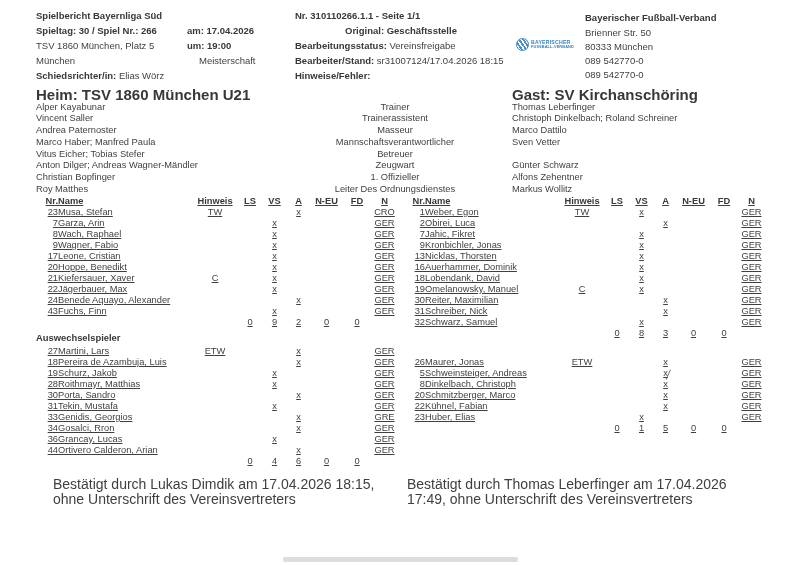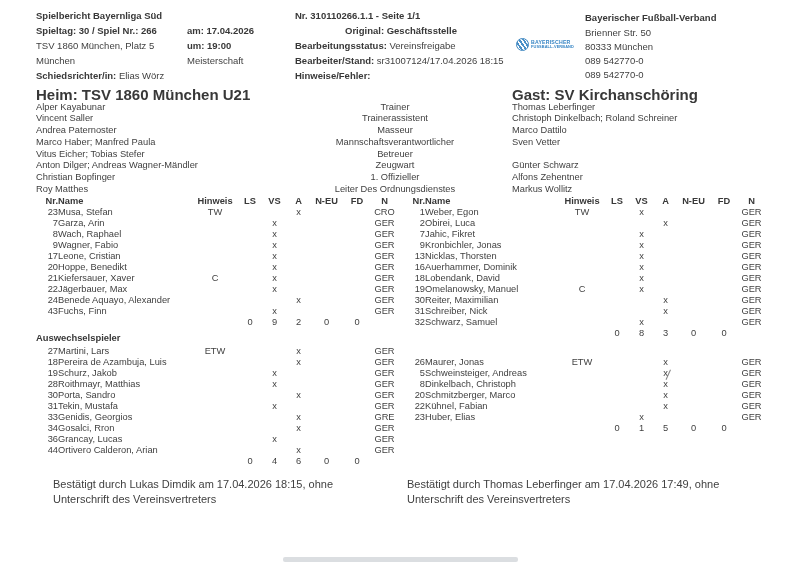--- a/index.html
+++ b/index.html
@@ -35,21 +35,21 @@
   table.off { border-collapse:collapse; table-layout:fixed; width:734px; }
   table.off td { font-size:9.3px; line-height:11.8px; vertical-align:top; white-space:nowrap; overflow:hidden; }
   col.oc1 { width:268px; } col.oc2 { width:182px; }
   td.orole { text-align:center; }
   td.oguest { padding-left:26px; }
 
   
   .rosters { display:flex; margin-top:0; }
   .side { width:366px; }
   .side.gside { margin-left:1px; }
-  table.roster { border-collapse:collapse; table-layout:fixed; width:362px; }
+  table.roster { border-collapse:collapse; table-layout:fixed; width:362px;text-decoration:underline; }
   table.roster th, table.roster td {
     padding:0; font-size:9.3px; line-height:11px;
     white-space:nowrap; overflow:hidden; font-weight:normal;
   }
   table.roster th { font-weight:bold; color:#383838; }
   col.w-nr{width:22px} col.w-name{width:134px} col.w-hw{width:46px}
   col.w-ls{width:24px} col.w-vs{width:25px} col.w-a{width:23px}
   col.w-neu{width:33px} col.w-fd{width:28px} col.w-n{width:27px}
   .cnr { text-align:right; padding-right:2px; }
   .cname { text-align:left; padding-left:9px; }
@@ -57,21 +57,21 @@
 
   .subs-title { font-weight:bold; color:#383838; font-size:9.4px; line-height:12px; margin:4px 0 2px; height:12px; }
   .subs-wrap { position:relative; }
   .pen-mark {
     position:absolute; left:259px; top:11px; width:7px; height:11px;
     border-right:1.3px solid #5a5a5a; transform:rotate(24deg); opacity:.75;
   }
 
   
   .confirms { display:flex; margin-top:10px; }
-  .cf { font-size:11px; line-height:15.5px; }
+  .cf { font-size:14px; line-height:15.5px; }
   .cf-home { margin-left:17px; width:336px; }
   .cf-guest { margin-left:18px; width:356px; }
 
   
   .smudge {
     position:absolute; left:283px; top:557px; width:235px; height:5px;
     background:#b9bfc4; opacity:.5; filter:blur(.6px); border-radius:2px;
   }
 </style>
 </head>
@@ -84,21 +84,21 @@
     <div class="abs b" style="left:0;top:15px;">Spieltag: 30 / Spiel Nr.: 266</div>
     <div class="abs" style="left:0;top:30px;">TSV 1860 München, Platz 5</div>
     <div class="abs" style="left:0;top:45px;">München</div>
     <div class="abs" style="left:0;top:60px;">
       <span class="b">Schiedsrichter/in:</span>
       <span>Elias Wörz</span>
     </div>
 
     <div class="abs b" style="left:151px;top:15px;">am: 17.04.2026</div>
     <div class="abs b" style="left:151px;top:30px;">um: 19:00</div>
-    <div class="abs" style="left:151px;top:45px;">Meisterschaft</div>
+    <div class="abs" style="left:163px;top:45px;">Meisterschaft</div>
 
     <div class="abs b" style="left:259px;top:0;">Nr. 310110266.1.1 - Seite 1/1</div>
     <div class="abs b" style="left:309px;top:15px;">Original: Geschäftsstelle</div>
     <div class="abs" style="left:259px;top:30px;">
       <span class="b">Bearbeitungsstatus:</span>
       <span>Vereinsfreigabe</span>
     </div>
     <div class="abs" style="left:259px;top:45px;">
       <span class="b">Bearbeiter/Stand:</span>
       <span>sr31007124/17.04.2026 18:15</span>

